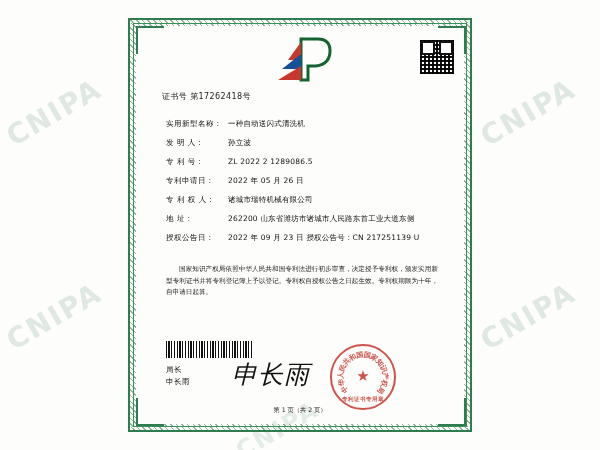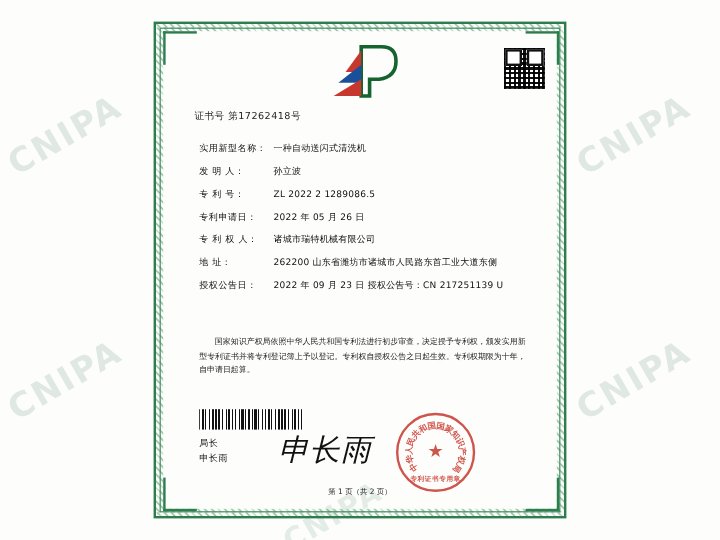--- a/index.html
+++ b/index.html
@@ -169,21 +169,21 @@
     position: absolute;
     left: 166px;
     top: 264px;
     width: 272px;
     font-size: 6.6px;
     line-height: 1.75;
     color: #1a1a1a;
     text-align: justify;
   }
   .para-block p {
-    margin: 16px 0 4px 0;
+    margin: 0 0 4px 0;
     text-indent: 13px;
   }
   
   .barcode {
     position: absolute;
     left: 166px;
     top: 341px;
     width: 86px;
     height: 17px;
     background:

